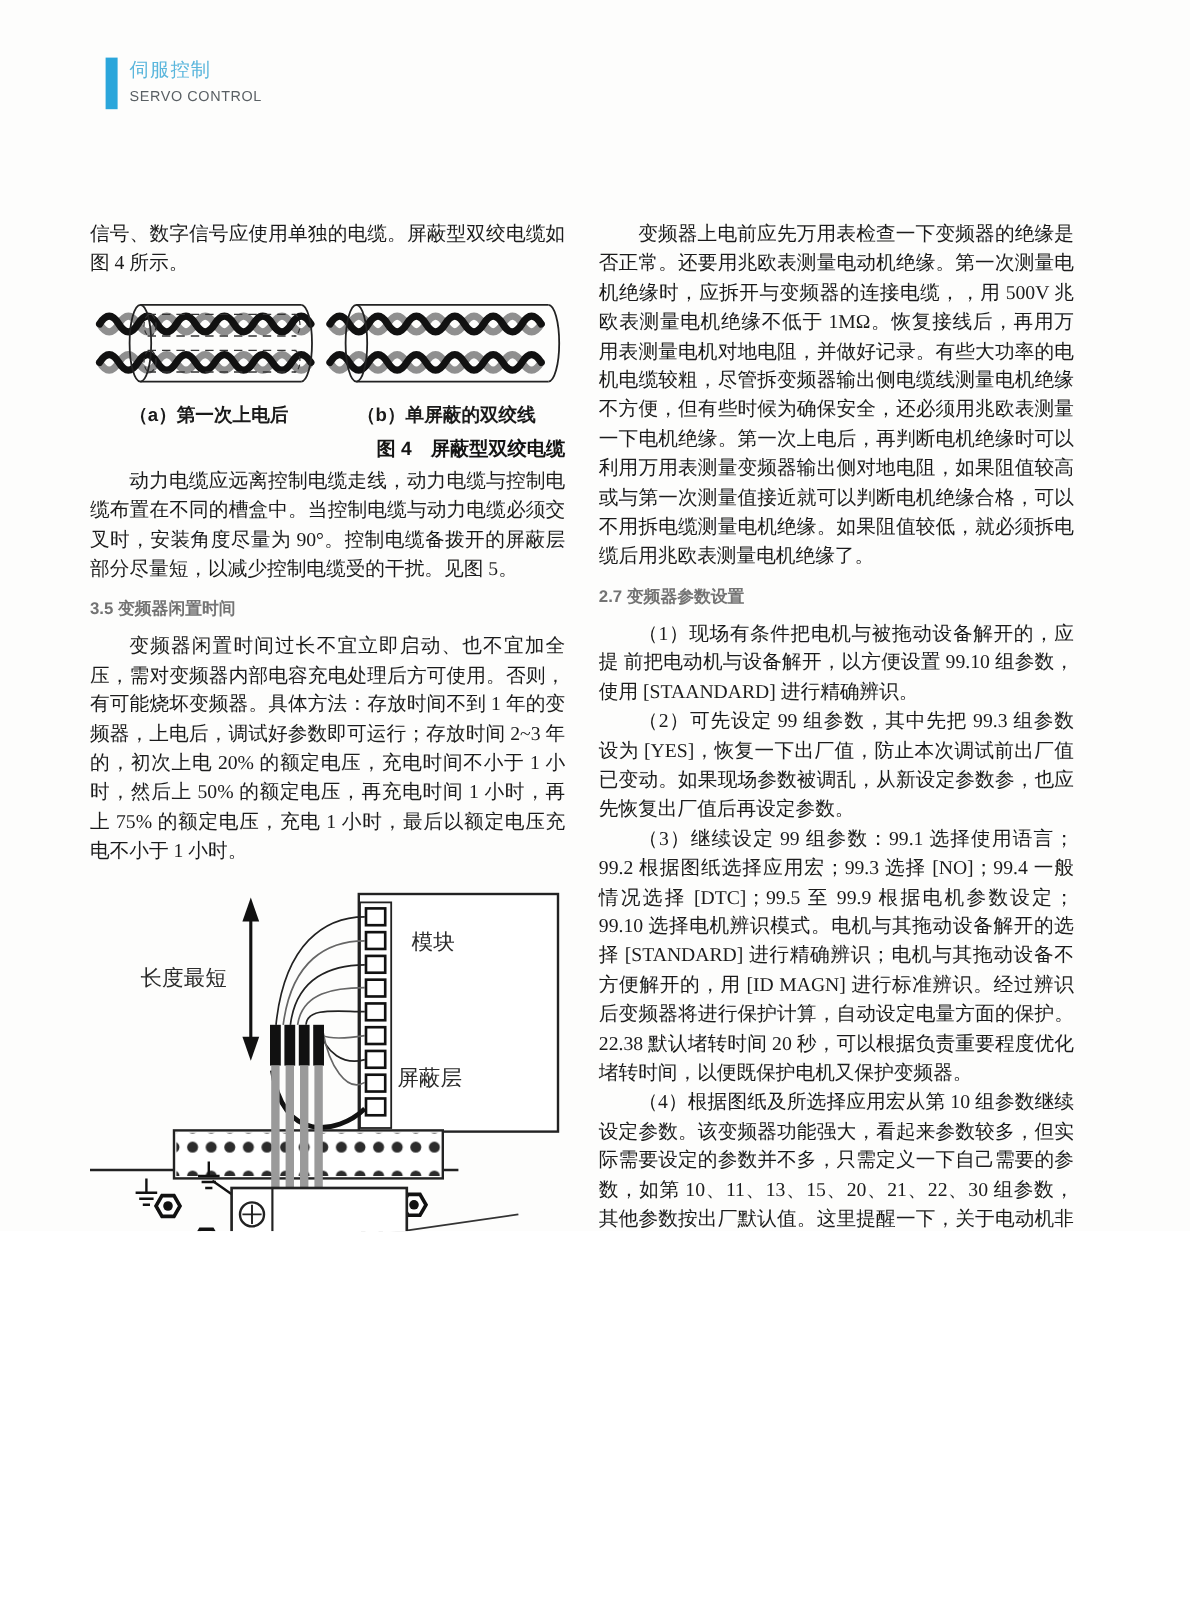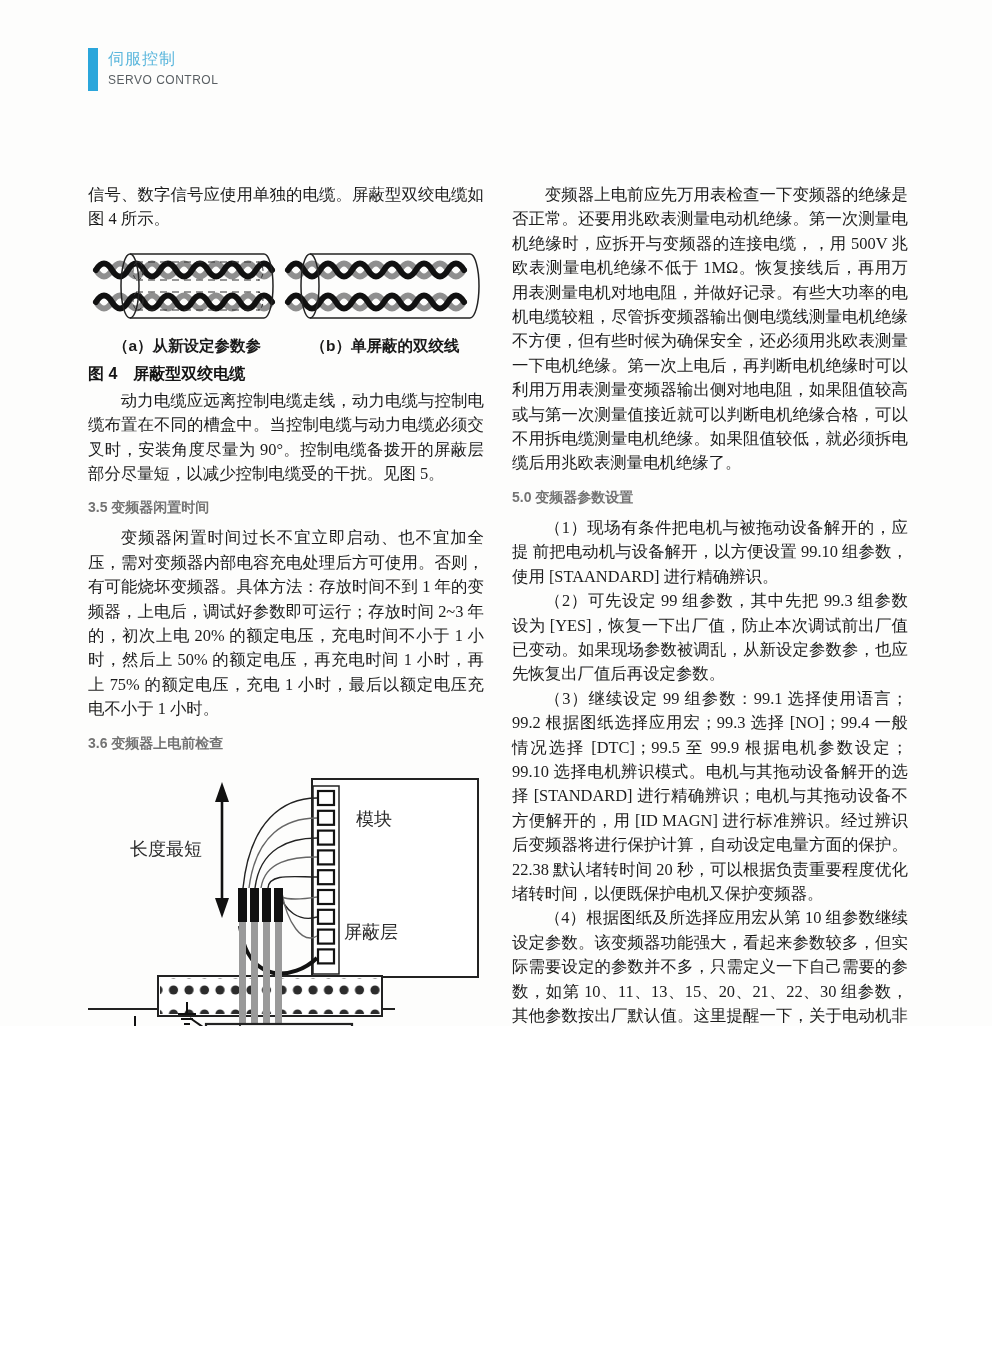--- a/index.html
+++ b/index.html
@@ -12,31 +12,31 @@
     font-family:"Liberation Serif","DejaVu Serif",serif;
     color:#1b1b1b;
   }
   
   .hd{position:absolute;top:48px;left:88px;display:flex;align-items:stretch;}
   .hd-bar{width:10px;background:#2ba6db;margin-right:10px;}
   .hd-txt{display:flex;flex-direction:column;justify-content:center;}
   .hd-cn{font-family:"Liberation Sans","DejaVu Sans",sans-serif;font-size:16px;line-height:21px;color:#5ab6dc;letter-spacing:1px;}
   .hd-en{font-family:"Liberation Sans","DejaVu Sans",sans-serif;font-size:12px;line-height:22px;color:#595f63;letter-spacing:.5px;}
   
-  .content{position:absolute;top:183px;left:88px;width:820px;display:flex;gap:28px;}
+  .content{position:absolute;top:183px;left:75px;width:820px;display:flex;gap:28px;}
   .col{width:396px;}
   .bt{font-size:16.4px;line-height:24.4px;text-align:justify;margin:0;}
   .ind{text-indent:2em;}
   .h3{font-family:"Liberation Sans","DejaVu Sans",sans-serif;font-weight:bold;font-size:14px;line-height:25px;color:#737373;margin:9px 0 6px;}
   
   .fig4{margin:16px 0 0;}
   .fig4 svg{display:block;}
   .fig4-caps{display:flex;font-family:"Liberation Sans","DejaVu Sans",sans-serif;font-weight:bold;font-size:15.5px;color:#1a1a1a;margin-top:8px;}
   .fig4-caps span{flex:1;text-align:center;}
-  .figcap{font-family:"Liberation Sans","DejaVu Sans",sans-serif;font-weight:bold;font-size:16px;color:#141414;text-align:left;margin:7px 0 4px;}
+  .figcap{font-family:"Liberation Sans","DejaVu Sans",sans-serif;font-weight:bold;font-size:16px;color:#141414;text-align:right;margin:7px 0 4px;}
   
   .fig5{margin-top:6px;}
   .fig5 svg{display:block;}
   .fig5cap{font-family:"Liberation Sans","DejaVu Sans",sans-serif;font-weight:bold;font-size:16px;color:#3b82f6;text-align:right;margin-top:4px;}
   svg text{font-family:"Liberation Serif","DejaVu Serif",serif;fill:#2b2b2b;}
   
   .ft{position:absolute;left:96px;top:1258px;display:flex;align-items:flex-end;}
   .ft-num{font-size:19px;color:#222;}
   .ft-j{font-size:13.5px;letter-spacing:2px;color:#4a4a4a;margin-left:32px;}
 </style>
@@ -97,32 +97,31 @@
               <path d="M0,0 q8,13 16,0 t16,0 t16,0 t16,0 t16,0 t16,0 t16,0 t16,0 t16,0 t16,0 t16,0" fill="none" stroke="#8f8f8f" stroke-width="6" stroke-linecap="round"></path>
               <path d="M0,0 q8,-13 16,0 t16,0 t16,0 t16,0 t16,0 t16,0 t16,0 t16,0 t16,0 t16,0 t16,0" fill="none" stroke="#111" stroke-width="6" stroke-linecap="round"></path>
             </g>
             <path d="M222,6 H382" stroke="#222" stroke-width="1.5" fill="none"></path>
             <path d="M222,70 H382" stroke="#222" stroke-width="1.5" fill="none"></path>
             <ellipse cx="222" cy="38" rx="9" ry="32" fill="none" stroke="#222" stroke-width="1.5"></ellipse>
             <path d="M382,6 a9,32 0 0 1 0,64" fill="none" stroke="#222" stroke-width="1.5"></path>
           </g>
         </svg>
         <div class="fig4-caps">
-          <span>（a）从新设定参数参</span>
+          <span>（a）第一次上电后</span>
           <span>（b）单屏蔽的双绞线</span>
         </div>
         <div class="figcap">图 4　屏蔽型双绞电缆</div>
       </div>
 
       <p class="bt ind">动力电缆应远离控制电缆走线，动力电缆与控制电缆布置在不同的槽盒中。当控制电缆与动力电缆必须交叉时，安装角度尽量为 90°。控制电缆备拨开的屏蔽层部分尽量短，以减少控制电缆受的干扰。见图 5。</p>
 
       <div class="h3">3.5 变频器闲置时间</div>
       <p class="bt ind">变频器闲置时间过长不宜立即启动、也不宜加全压，需对变频器内部电容充电处理后方可使用。否则，有可能烧坏变频器。具体方法：存放时间不到 1 年的变频器，上电后，调试好参数即可运行；存放时间 2~3 年的，初次上电 20% 的额定电压，充电时间不小于 1 小时，然后上 50% 的额定电压，再充电时间 1 小时，再上 75% 的额定电压，充电 1 小时，最后以额定电压充电不小于 1 小时。</p>
 
-      <div class="h3">3.6 变频器上电前检查</div>
 
       <div class="fig5">
         <svg width="396" height="442" viewBox="0 0 396 442">
           <defs>
             <g id="nut">
               <polygon points="10,0 5,8.66 -5,8.66 -10,0 -5,-8.66 5,-8.66" fill="#fff" stroke="#111" stroke-width="3"></polygon>
               <circle cx="0" cy="0" r="4" fill="#111"></circle>
             </g>
             <pattern id="dots" width="15.5" height="40" patternUnits="userSpaceOnUse">
               <circle cx="8" cy="12" r="4.6" fill="#2c2c2c"></circle>
@@ -215,21 +214,21 @@
 
           <path d="M18,362 H307" stroke="#222" stroke-width="2"></path>
         </svg>
         <div class="fig5cap">图 5 控制电缆屏蔽层尽量留长</div>
       </div>
     </div>
 
     <div class="col">
       <p class="bt ind">变频器上电前应先万用表检查一下变频器的绝缘是否正常。还要用兆欧表测量电动机绝缘。第一次测量电机绝缘时，应拆开与变频器的连接电缆，，用 500V 兆欧表测量电机绝缘不低于 1MΩ。恢复接线后，再用万用表测量电机对地电阻，并做好记录。有些大功率的电机电缆较粗，尽管拆变频器输出侧电缆线测量电机绝缘不方便，但有些时候为确保安全，还必须用兆欧表测量一下电机绝缘。第一次上电后，再判断电机绝缘时可以利用万用表测量变频器输出侧对地电阻，如果阻值较高或与第一次测量值接近就可以判断电机绝缘合格，可以不用拆电缆测量电机绝缘。如果阻值较低，就必须拆电缆后用兆欧表测量电机绝缘了。</p>
 
-      <div class="h3">5.0 变频器参数设置</div>
+      <div class="h3">2.7 变频器参数设置</div>
       <p class="bt ind">（1）现场有条件把电机与被拖动设备解开的，应提 前把电动机与设备解开，以方便设置 99.10 组参数，使用 [STAANDARD] 进行精确辨识。</p>
       <p class="bt ind">（2）可先设定 99 组参数，其中先把 99.3 组参数设为 [YES]，恢复一下出厂值，防止本次调试前出厂值已变动。如果现场参数被调乱，从新设定参数参，也应先恢复出厂值后再设定参数。</p>
       <p class="bt ind">（3）继续设定 99 组参数：99.1 选择使用语言；99.2 根据图纸选择应用宏；99.3 选择 [NO]；99.4 一般情况选择 [DTC]；99.5 至 99.9 根据电机参数设定；99.10 选择电机辨识模式。电机与其拖动设备解开的选择 [STANDARD] 进行精确辨识；电机与其拖动设备不方便解开的，用 [ID MAGN] 进行标准辨识。经过辨识后变频器将进行保护计算，自动设定电量方面的保护。22.38 默认堵转时间 20 秒，可以根据负责重要程度优化堵转时间，以便既保护电机又保护变频器。</p>
       <p class="bt ind">（4）根据图纸及所选择应用宏从第 10 组参数继续设定参数。该变频器功能强大，看起来参数较多，但实际需要设定的参数并不多，只需定义一下自己需要的参数，如第 10、11、13、15、20、21、22、30 组参数，其他参数按出厂默认值。这里提醒一下，关于电动机非电量的温度保护，大功率或重要电机绕组都预埋 PT100 测温元件，设有非电量温度保护。该保护是实际测量电机的物理温度，它与电机热模型的计算是不一样的。特别是有外置风扇的变频器电机，外置风扇停止转动，电流不一定过负荷，电方面的保护不起作用，但是电机风扇散热功能取消，运行一段时间会导致电机烧坏，所以</p>
     </div>
 
   </div>
 
   <div class="ft">
     <span class="ft-num">94</span>

